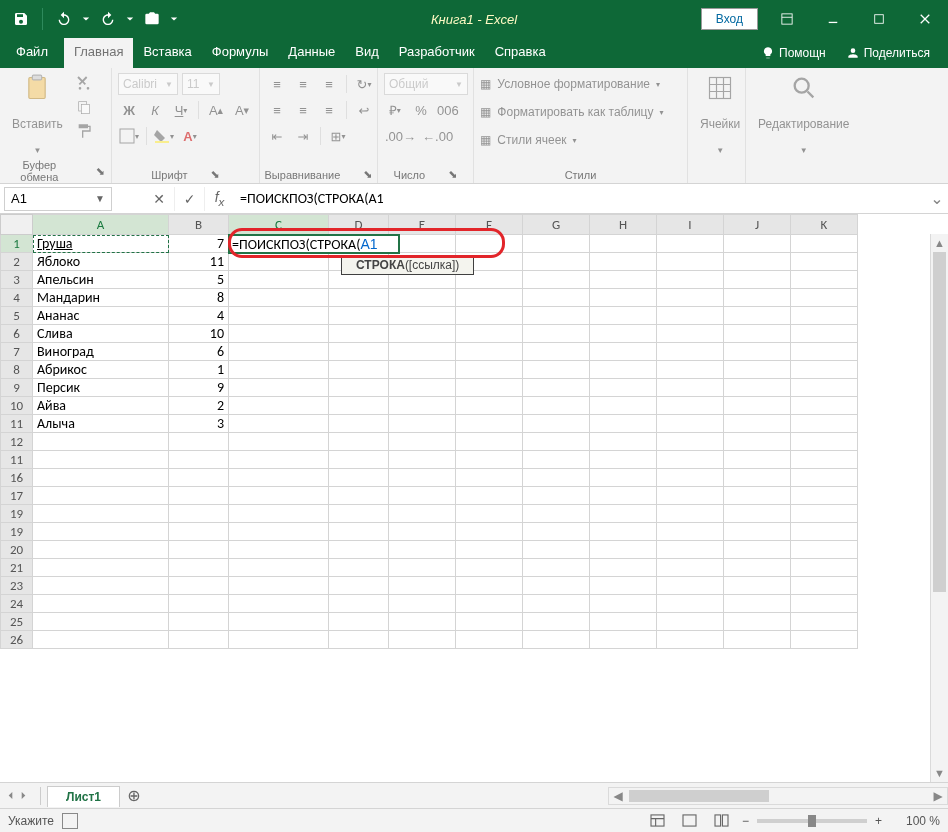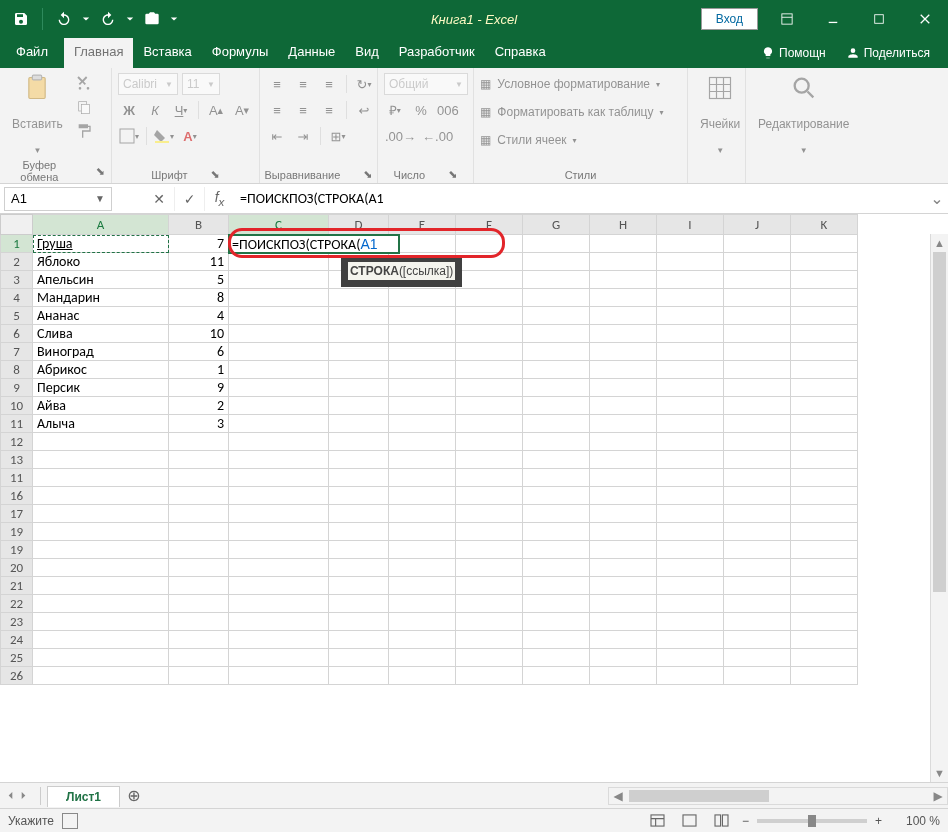--- a/index.html
+++ b/index.html
@@ -69,21 +69,21 @@
 .row-hdr.active { background:#d3e5d3; color:#1a7a3f;}
 td.cell { height:18px; padding:0 4px; color:#000; background:#fff; vertical-align:middle;}
 td.cell.num { text-align:right;}
 
 .marching { outline:1px dashed #217346; outline-offset:-1px; background:#fff;text-decoration:underline;}
 
 .edit-cell { position:relative; padding:0; height:18px;}
 .callout { position:absolute; left:-1px; top:-7px; right:-177px; height:30px; border:3px solid #e2252a; border-radius:14px; pointer-events:none; z-index:10;}
 .edit-inner { position:absolute; left:0; top:0; width:170px; height:18px; background:#fff; border:1px solid #217346; outline:1px solid #217346; font-size:14px; font-family:Calibri,Arial,sans-serif; padding:0 2px; white-space:nowrap; z-index:5;}
 .edit-inner .ref-col { color:#0066cc;}
-.tooltip { position:absolute; left:112px; top:20px; border:7px solid #404040; background:#f4f4ee; font-size:12px; padding:2px 2px; color:#444; white-space:nowrap; z-index:8;}
+.tooltip { position:absolute; left:112px; top:20px; border:1px solid #404040; background:#f4f4ee; font-size:12px; padding:2px 14px; color:#444; white-space:nowrap; z-index:8;}
 .tooltip b{font-weight:bold;}
 .sb-v { position:absolute; right:0; top:20px; bottom:0; width:18px; background:#f3f3f3; border-left:1px solid #dadada;}
 .sb-v .arr{height:18px;display:flex;align-items:center;justify-content:center;color:#888;font-size:11px;}
 .sb-v .thumb{position:absolute;top:18px;left:2px;right:2px;height:340px;background:#cfcfcf;}
 
 
 .sheet-bar { height:26px; border-top:1px solid #d4d4d4; background:#f3f3f3; display:flex; align-items:center; font-size:12px;}
 .sh-nav{width:34px;display:flex;align-items:center;justify-content:center;gap:4px;color:#888;}
 .sh-nav svg{width:9px;height:9px;fill:#888;}
 .sh-sep{width:1px;height:18px;background:#ccc;margin:0 6px;}
@@ -592,34 +592,20 @@
           <td class="cell"></td>
           <td class="cell"></td>
           <td class="cell"></td>
           <td class="cell"></td>
           <td class="cell"></td>
           <td class="cell"></td>
           <td class="cell"></td>
           <td class="cell"></td>
         </tr>
         <tr>
-          <th class="row-hdr">13</th>
-          <td class="cell"></td>
-          <td class="cell"></td>
-          <td class="cell"></td>
-          <td class="cell"></td>
-          <td class="cell"></td>
-          <td class="cell"></td>
-          <td class="cell"></td>
-          <td class="cell"></td>
-          <td class="cell"></td>
-          <td class="cell"></td>
-          <td class="cell"></td>
-        </tr>
-        <tr>
           <th class="row-hdr">11</th>
           <td class="cell"></td>
           <td class="cell"></td>
           <td class="cell"></td>
           <td class="cell"></td>
           <td class="cell"></td>
           <td class="cell"></td>
           <td class="cell"></td>
           <td class="cell"></td>
           <td class="cell"></td>
@@ -691,34 +677,20 @@
           <td class="cell"></td>
           <td class="cell"></td>
           <td class="cell"></td>
           <td class="cell"></td>
           <td class="cell"></td>
           <td class="cell"></td>
           <td class="cell"></td>
         </tr>
         <tr>
           <th class="row-hdr">21</th>
-          <td class="cell"></td>
-          <td class="cell"></td>
-          <td class="cell"></td>
-          <td class="cell"></td>
-          <td class="cell"></td>
-          <td class="cell"></td>
-          <td class="cell"></td>
-          <td class="cell"></td>
-          <td class="cell"></td>
-          <td class="cell"></td>
-          <td class="cell"></td>
-        </tr>
-        <tr>
-          <th class="row-hdr">22</th>
           <td class="cell"></td>
           <td class="cell"></td>
           <td class="cell"></td>
           <td class="cell"></td>
           <td class="cell"></td>
           <td class="cell"></td>
           <td class="cell"></td>
           <td class="cell"></td>
           <td class="cell"></td>
           <td class="cell"></td>

